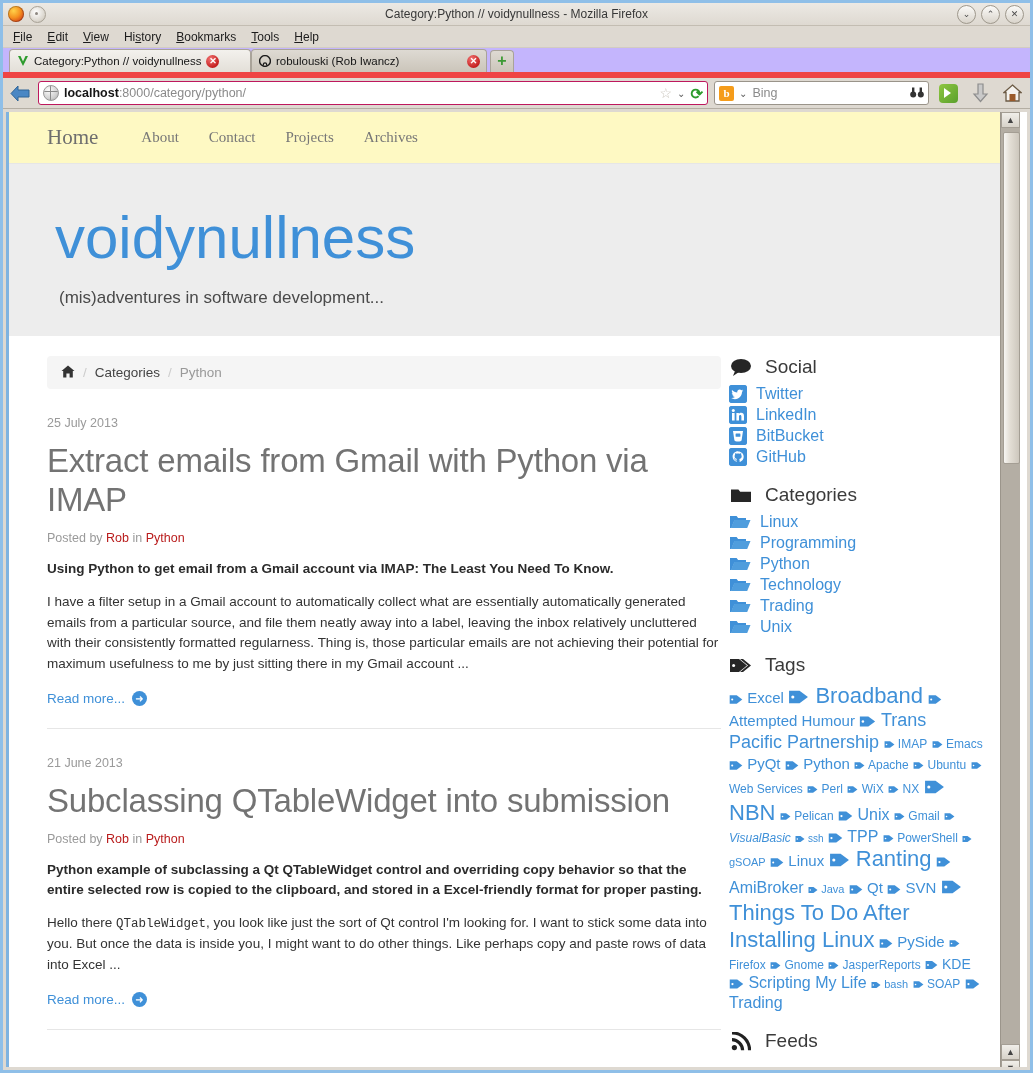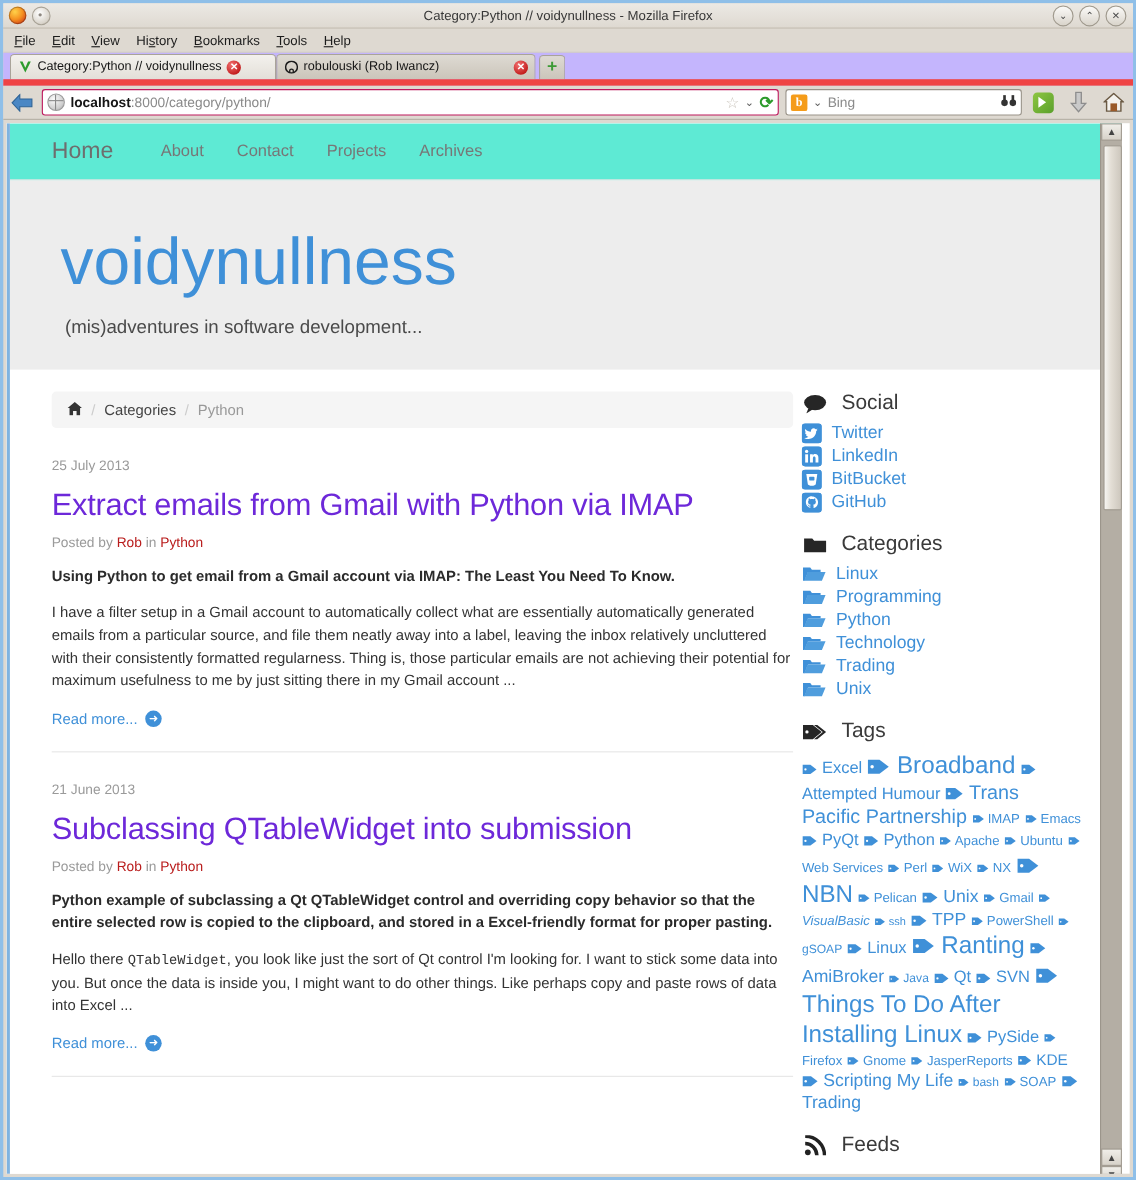--- a/index.html
+++ b/index.html
@@ -165,22 +165,22 @@
   }
   #sb-thumb{
     position:absolute;left:2px;top:20px;width:15px;height:330px;
     background:linear-gradient(90deg,#f6f5f2,#e3ded5 40%,#cdc7bd);
     border:1px solid #a49e94;border-radius:2px;
   }
   #sb-down{position:absolute;left:0;bottom:16px;}
   #sb-down2{position:absolute;left:0;bottom:0;}
   
   #sitenav{
-    height:51px;background:#5eead4;border-bottom:1px solid #e6e6e6;
-    display:flex;align-items:center;padding-left:38px;gap:0;
+    height:51px;background:#fef9c3;border-bottom:1px solid #e6e6e6;
+    display:flex;align-items:center;padding-left:38px;gap:0;font-family:Liberation Serif, serif;
   }
   #sitenav a{
     color:#777;text-decoration:none;font-size:15px;padding:0 15px;
   }
   #sitenav a.brand{font-size:21px;color:#6e6e6e;padding-left:0;padding-right:28px;}
   
   #hero{
     height:172px;background:#ededed;
     padding:42px 0 0 46px;box-sizing:border-box;
   }
@@ -201,21 +201,21 @@
     font-size:13.5px;color:#999;
   }
   #breadcrumb .home-ico{color:#333;font-size:13px;}
   #breadcrumb .sep{color:#ccc;}
   #breadcrumb .crumb{color:#444;}
   #breadcrumb .crumb.cur{color:#999;}
   
   .article{padding-top:27px;}
   .art-date{font-size:12.5px;color:#9a9a9a;}
   .art-title{
-    margin:12px 0 0 0;font-size:28px;font-weight:normal;color:#6d28d9;
+    margin:12px 0 0 0;font-size:33px;font-weight:normal;color:#737373;
     line-height:1.18;letter-spacing:-0.2px;
   }
   .art-meta{font-size:12.5px;color:#9a9a9a;margin-top:11px;}
   .art-meta a{color:#b91c1c;text-decoration:none;}
   .art-lede{font-size:13.5px;color:#2b2b2b;font-weight:bold;margin-top:14px;line-height:1.5;}
   .art-body{font-size:13.5px;color:#333;margin-top:13px;line-height:1.53;}
   .art-body code{font-family:"Liberation Mono",monospace;font-size:12.5px;color:#333;}
   .readmore{margin-top:16px;font-size:13.5px;color:#3f90d8;display:flex;align-items:center;gap:7px;}
   .rm-arrow{
     width:15px;height:15px;border-radius:50%;background:#3f90d8;color:#fff;

